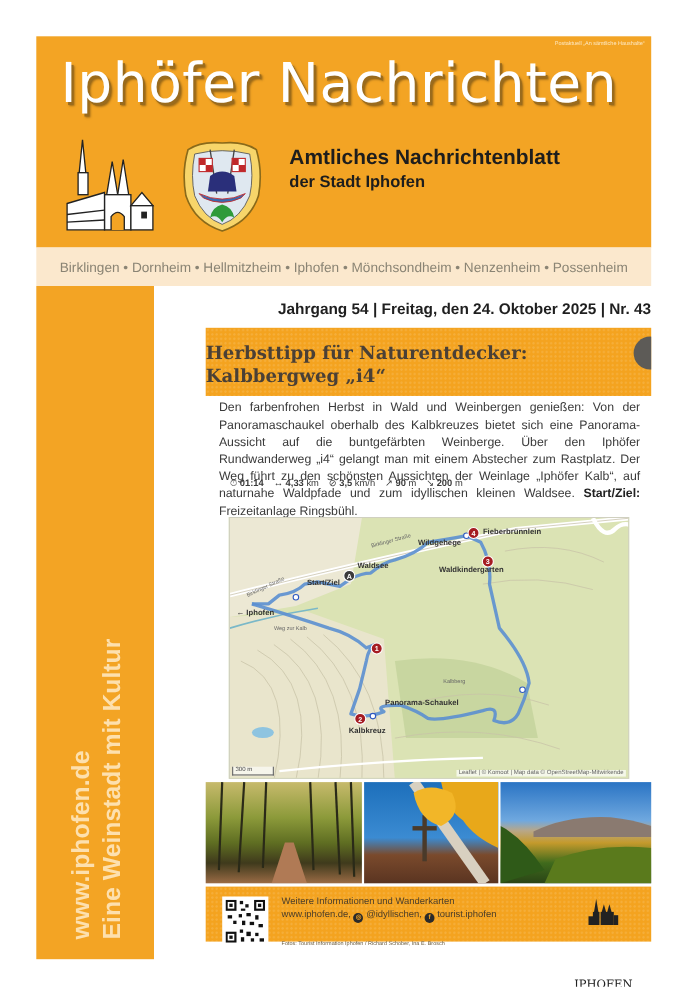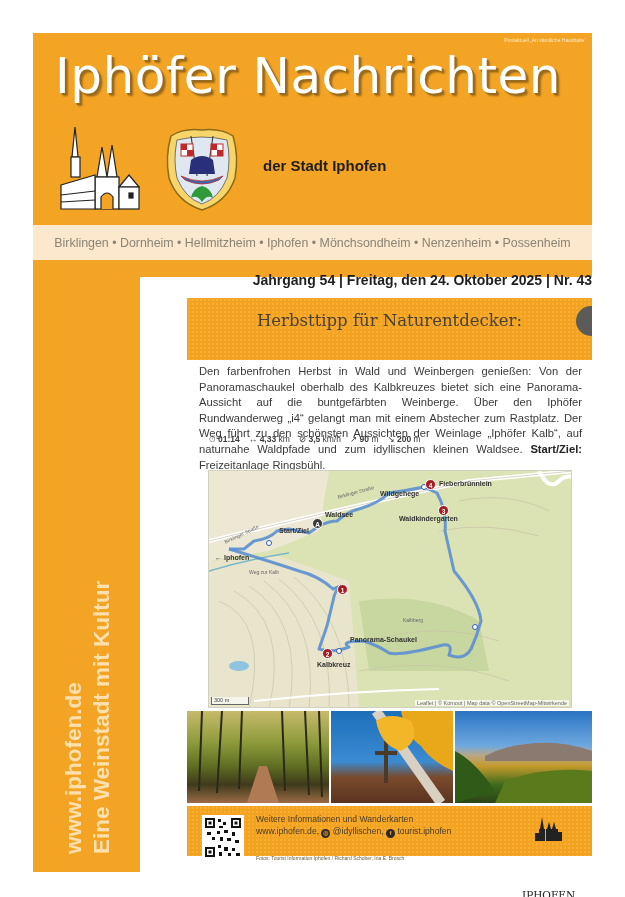--- a/index.html
+++ b/index.html
@@ -1,19 +1,19 @@
 <!DOCTYPE html>
 <html><head>
 <meta charset="utf-8">
 <style>
   * { box-sizing: border-box; margin: 0; padding: 0; }
   html, body { width: 625px; height: 897px; background: #ffffff; overflow: hidden; }
   body { position: relative; font-family: "Liberation Sans", sans-serif; }
 
-  .masthead { position: absolute; left: 33px; top: 33px; width: 559px; height: 244px; background: #f3a424; }
+  .masthead { position: absolute; left: 33px; top: 33px; width: 559px; height: 192px; background: #f3a424; }
   .postal-note { position: absolute; right: 6px; top: 4px; font-size: 5px; color: #fde9c4; }
   .mast-title { position: absolute; left: 22px; top: 14px; font-family: "DejaVu Sans", sans-serif; font-size: 50px; color: #ffffff; letter-spacing: 0.5px;
     text-shadow: 2px 2px 0 #9a6b1d, 3px 3px 2px rgba(0,0,0,0.35); white-space: nowrap; }
   .church-icon { position: absolute; left: 24px; top: 92px; width: 84px; height: 88px; }
   .coat-icon { position: absolute; left: 130px; top: 93px; width: 78px; height: 86px; }
   .mast-sub1 { position: absolute; left: 230px; top: 100px; font-size: 19px; font-weight: bold; color: #1d1d1d; white-space: nowrap; }
   .mast-sub2 { position: absolute; left: 230px; top: 124px; font-size: 15px; font-weight: bold; color: #1d1d1d; white-space: nowrap; }
 
   .villages { position: absolute; left: 33px; top: 225px; width: 559px; height: 35px; background: #fbe8cd;
     display: flex; align-items: center; justify-content: center; font-size: 12.4px; color: #8a8474; white-space: nowrap; }
@@ -22,21 +22,21 @@
   .side-text { position: absolute; left: 0; bottom: 16px; width: 107px; height: 320px; }
   .side-line { position: absolute; transform-origin: left top; transform: rotate(-90deg); white-space: nowrap; font-size: 22.5px; font-weight: bold; color: #fde0ae; }
   .side-line.l1 { left: 28px; top: 318px; }
   .side-line.l2 { left: 56px; top: 318px; }
 
   .issue-line { position: absolute; right: 33px; top: 272px; font-size: 14px; font-weight: bold; color: #1f1f1f; white-space: nowrap; }
 
   .article { position: absolute; left: 187px; top: 298px; width: 405px; height: 573px; background: #ffffff; }
   .art-head { position: absolute; left: 0; top: 0; width: 405px; height: 62px; background: #f4a31f;
     background-image: radial-gradient(rgba(255,255,255,0.12) 1px, transparent 1.2px); background-size: 4px 4px;
-    text-align: center; font-family: "DejaVu Serif", serif; font-size: 16.5px; color: #4a4036; line-height: 21px; padding-top: 12px; overflow: hidden; }
+    text-align: left; font-family: "DejaVu Serif", serif; font-size: 16.5px; color: #4a4036; line-height: 21px; padding-top: 12px; overflow: hidden; font-weight: bold; }
   .art-head .tab { position: absolute; right: -14px; top: 8px; width: 30px; height: 30px; border-radius: 50%; background: #5d5b57; }
 
   .art-body { position: absolute; left: 12px; top: 66px; width: 383px; font-size: 11.2px; line-height: 15.6px; color: #3a3a3a; text-align: justify; }
   .art-body b { color: #222; margin-top: 16px; }
   .stats { position: absolute; left: 22px; top: 136px; font-size: 8.5px; color: #3a3a3a; white-space: nowrap; display: flex; gap: 9px; }
   .stats span b { font-weight: bold; }
 
   .map { position: absolute; left: 21px; top: 172px; width: 364px; height: 238px; background: #dbe3b4; overflow: hidden; border: 1px solid #d0d0c0; }
   .map svg { position: absolute; left: 0; top: 0; }
   .map-label { position: absolute; font-size: 7px; color: #333; white-space: nowrap; font-weight: bold; }
@@ -96,39 +96,41 @@
     <rect x="18" y="18" width="6" height="6" fill="#c0282a"></rect>
       <rect x="24" y="24" width="6" height="6" fill="#c0282a"></rect>
     <rect x="48" y="18" width="12" height="12" fill="#fff" stroke="#c0282a" stroke-width="1"></rect>
     <rect x="48" y="18" width="6" height="6" fill="#c0282a"></rect>
       <rect x="54" y="24" width="6" height="6" fill="#c0282a"></rect>
     <path d="M28,34 Q39,26 50,34 L52,48 L26,48 Z" fill="#2a2f7a"></path>
     <path d="M18,50 Q39,60 60,50 L56,54 Q39,62 22,54 Z" fill="#3a6ab0" stroke="#c0282a" stroke-width="0.8"></path>
     <path d="M39,60 Q30,62 28,72 Q34,68 39,76 Q44,68 50,72 Q48,62 39,60 Z" fill="#2f9a3a"></path>
   </svg>
 
+  <div class="mast-sub1">Amtliches Nachrichtenblatt</div>
   <div class="mast-sub2">der Stadt Iphofen</div>
 </div>
 
 <div class="villages">
   <span>Birklingen • Dornheim • Hellmitzheim • Iphofen • Mönchsondheim • Nenzenheim • Possenheim</span>
 </div>
 
 <div class="sidebar">
   <div class="side-text">
     <div class="side-line l1">www.iphofen.de</div>
     <div class="side-line l2">Eine Weinstadt mit Kultur</div>
   </div>
 </div>
 
 <div class="issue-line">Jahrgang 54 | Freitag, den 24. Oktober 2025 | Nr. 43</div>
 
 <div class="article">
   <div class="art-head">
     <div>Herbsttipp für Naturentdecker:</div>
+    <div>Kalbbergweg „i4“</div>
     <div class="tab"></div>
   </div>
 
   <div class="art-body">
     <span>Den farbenfrohen Herbst in Wald und Weinbergen genießen: Von der Panoramaschaukel oberhalb des Kalbkreuzes bietet sich eine Panorama-Aussicht auf die buntgefärbten Weinberge. Über den Iphöfer Rundwanderweg „i4“ gelangt man mit einem Abstecher zum Rastplatz. Der Weg führt zu den schönsten Aussichten der Weinlage „Iphöfer Kalb“, auf naturnahe Waldpfade und zum idyllischen kleinen Waldsee.</span>
     <b>Start/Ziel:</b>
     <span>Freizeitanlage Ringsbühl.</span>
   </div>
 
   <div class="stats">

